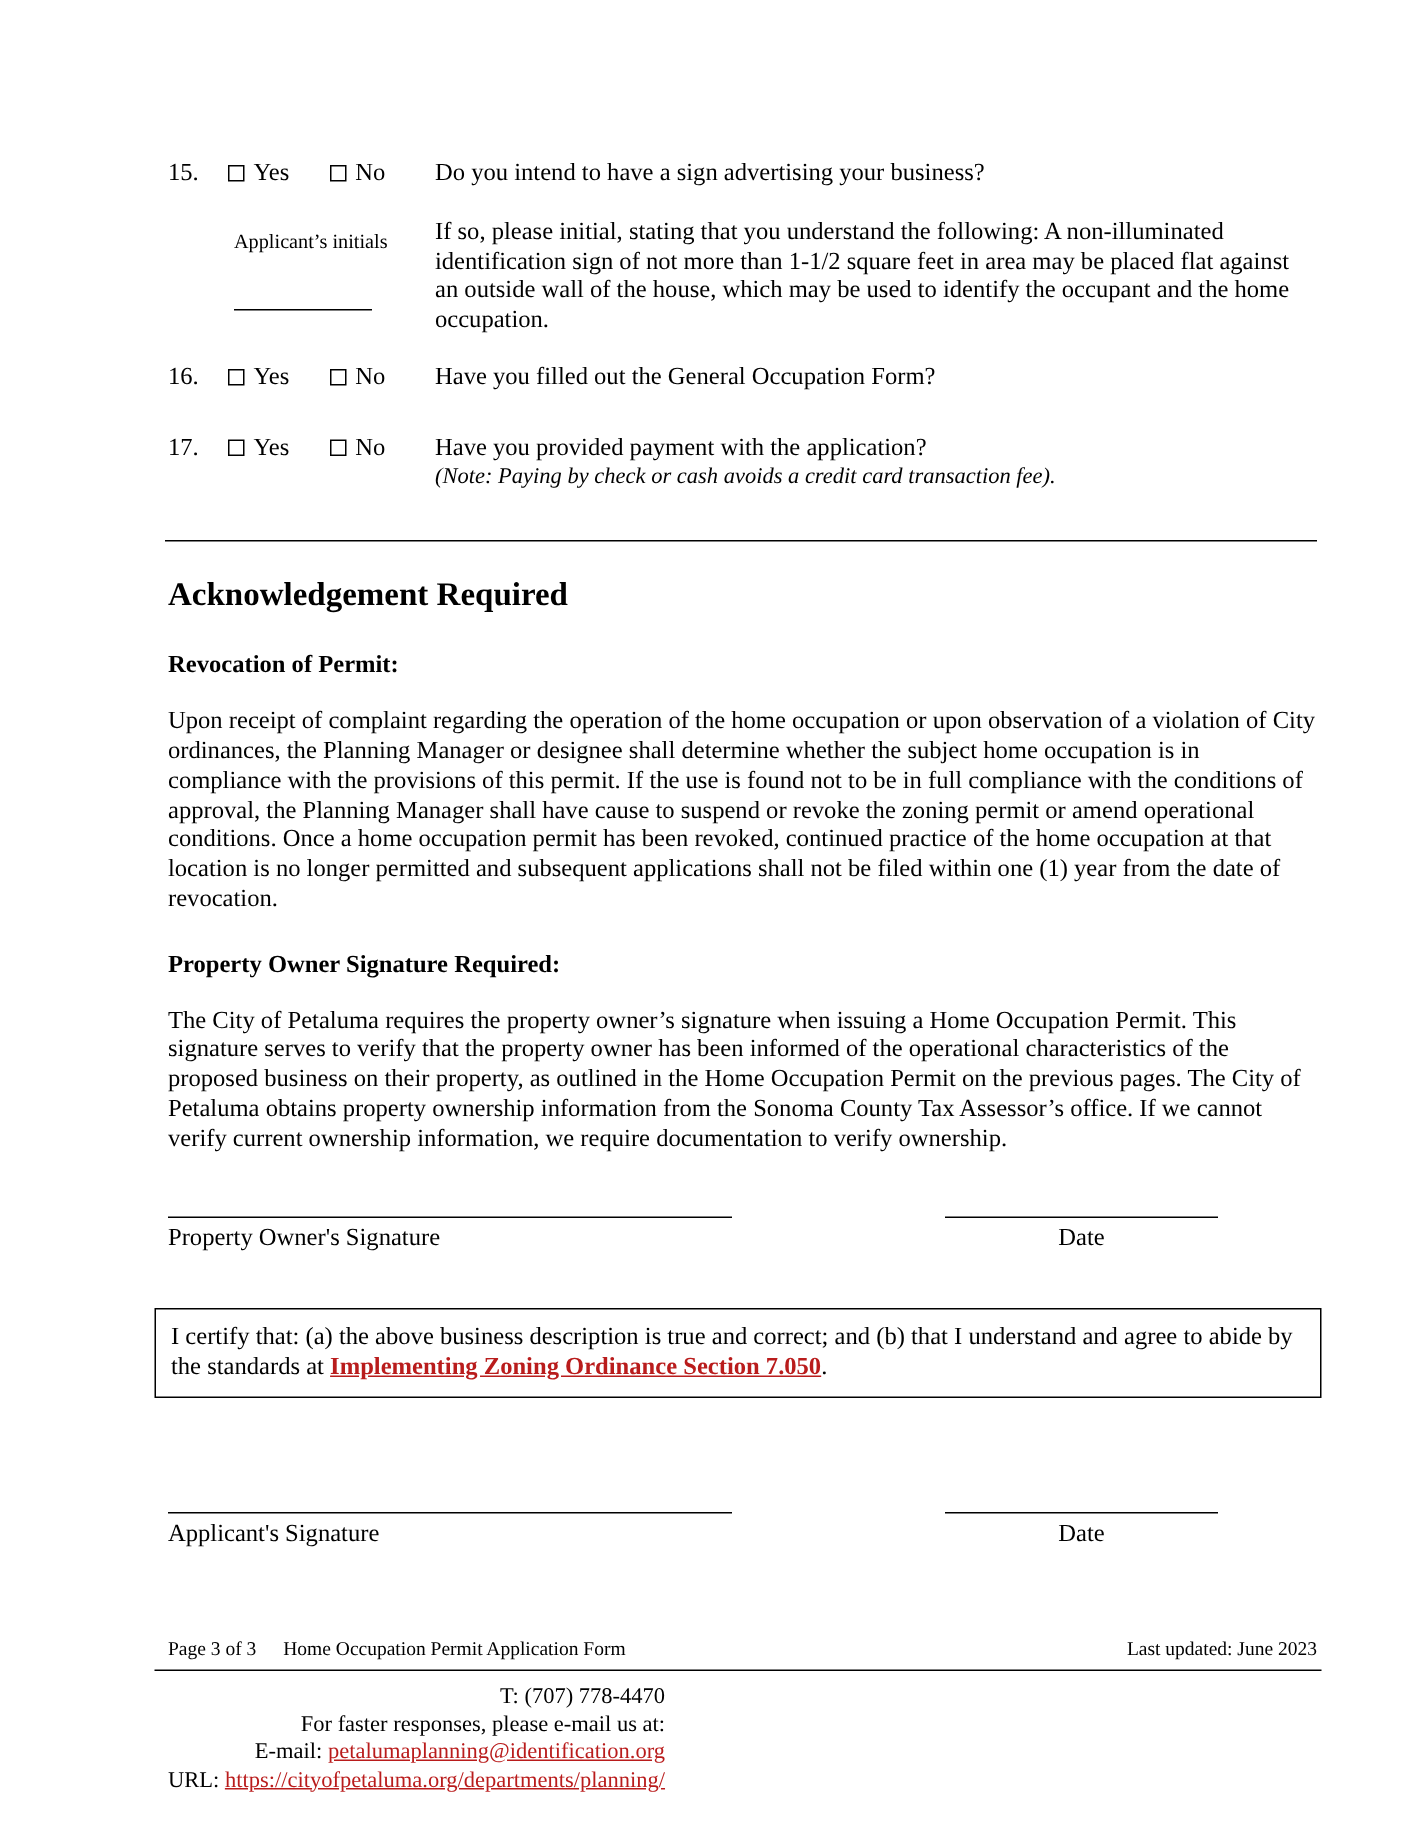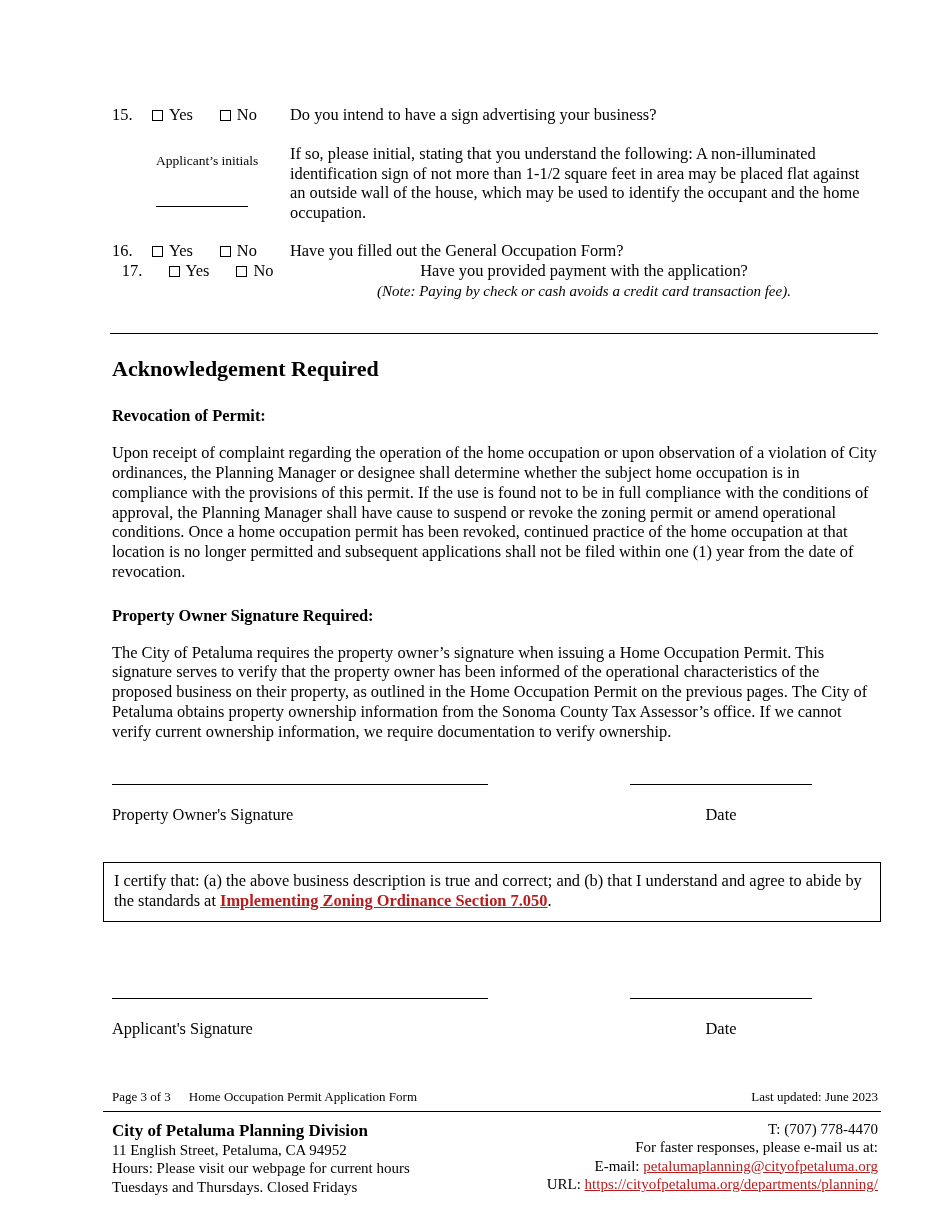--- a/index.html
+++ b/index.html
@@ -11,21 +11,21 @@
     background:#fff;
     color:#000;
     font-family:"Liberation Serif", serif;
     font-size:16.4px;
     line-height:19.8px;
     overflow:hidden;
   }
   
   .q{display:grid;grid-template-columns:40px 138px 1fr;}
   .q16{margin-top:18px;}
-  .q17{text-align:center;}
+  .q17{margin-top:27px;}
   .cb-row{white-space:nowrap;}
   .cb{
     display:inline-block;width:11px;height:11px;
     border:1.4px solid #000;box-sizing:border-box;
     margin-right:6px;vertical-align:-1px;background:#fff;
   }
   .cb-no{margin-left:27px;}
   .initials-label{font-size:13.5px;margin-top:26px;margin-left:4px;}
   .initials-line{width:92px;border-bottom:1.2px solid #000;height:0;margin-top:35px;margin-left:4px;}
   .q-detail{margin-top:19px;}
@@ -35,21 +35,21 @@
   
   .ack-title{font-size:22px;line-height:26px;font-weight:bold;margin-top:22px;}
   .sub-heading{font-weight:bold;margin-top:24px;}
   .body-para{margin-top:17px;}
   
   .sig-row{display:flex;justify-content:space-between;margin-top:42px;padding-right:66px;}
   .sig-row.applicant{margin-top:76px;}
   .sig-field.long{width:376px;}
   .sig-field.short{width:182px;}
   .sig-line{border-top:1.2px solid #000;height:0;}
-  .sig-label{margin-top:20px;}
+  .sig-label{margin-top:3px;}
   .sig-field.short .sig-label{text-align:center;}
   
   .certify-box{
     border:1.2px solid #000;
     margin:38px -3px 0 -9px;
     padding:8px 10px 10px 10px;
   }
   a{color:#b91c1c;text-decoration:underline;cursor:pointer;}
   .certify-box a{font-weight:bold;}
   
@@ -142,31 +142,25 @@
 
   <div class="footer">
     <div class="footer-meta">
       <div>
         <span class="gap">Page 3 of  3</span><span>Home Occupation Permit Application Form</span>
       </div>
       <div>Last updated: June 2023</div>
     </div>
     <hr class="footer-rule">
     <div class="footer-cols">
-      <div class="footer-left">
-        <div class="footer-org">City of Petaluma Planning Division</div>
-        <div>11 English Street, Petaluma, CA 94952</div>
-        <div>Hours: Please visit our webpage for current hours</div>
-        <div>Tuesdays and Thursdays. Closed Fridays</div>
-      </div>
       <div class="footer-right">
         <div>T: (707) 778-4470</div>
         <div>For faster responses, please e-mail us at:</div>
         <div>
-          <span>E-mail: </span><a>petalumaplanning@cityofpetaluma.org</a>
+          <span>E-mail: </span><a>petalumaplanning@identification.org</a>
         </div>
         <div>
           <span>URL: </span><a>https://cityofpetaluma.org/departments/planning/</a>
         </div>
       </div>
     </div>
   </div>
 
 </div>
 

